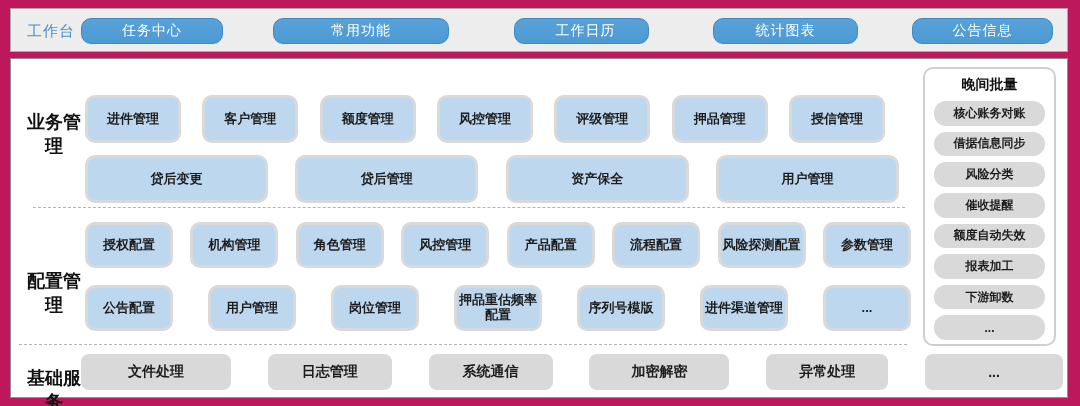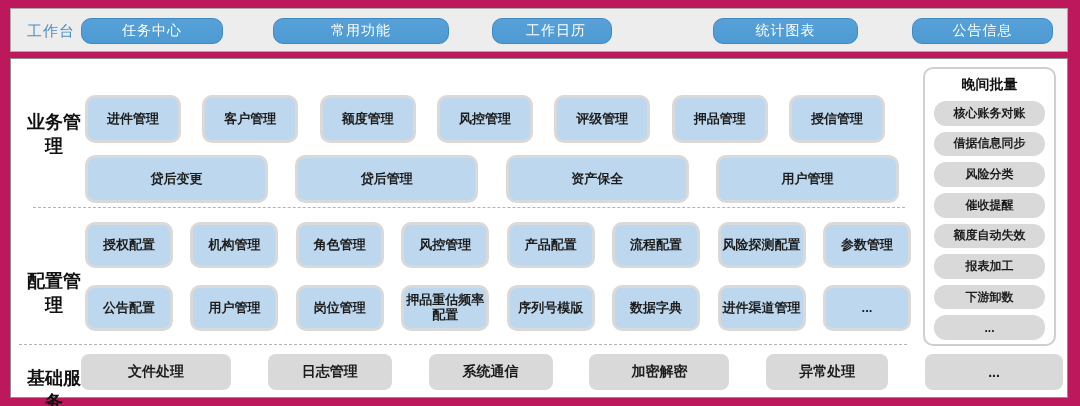--- a/index.html
+++ b/index.html
@@ -12,21 +12,21 @@
             background:#ededed; border:1px solid #a9a9a9; }
   .wb-label { position:absolute; left:16px; top:0; height:44px; display:flex; align-items:center;
               color:var(--label-blue,#4a8fc7); font-size:15px; letter-spacing:1px; }
   .tb-btns { position:absolute; left:0; top:0; width:100%; height:100%; }
   .tb-btn { position:absolute; top:9px; height:26px; border-radius:10px;
             background:linear-gradient(#58a1d8, var(--accent-blue,#4d9ad3));
             border:1px solid #3f89c2; color:#fff; font-size:14px; letter-spacing:1px;
             display:flex; align-items:center; justify-content:center; cursor:pointer; }
   .tb-btn:nth-child(1){ left:70px;  width:142px; }
   .tb-btn:nth-child(2){ left:262px; width:176px; }
-  .tb-btn:nth-child(3){ left:481px; width:120px;padding-left:8px; }
+  .tb-btn:nth-child(3){ left:503px; width:135px;padding-left:8px; }
   .tb-btn:nth-child(4){ left:702px; width:145px; }
   .tb-btn:nth-child(5){ left:901px; width:141px; }
 
   
   .main { position:absolute; left:10px; top:58px; width:1058px; height:340px;
           background:#fff; border:1px solid #8f8f8f; }
 
   .sec-label { position:absolute; width:70px; text-align:center;
                font-size:18px; font-weight:bold; color:#111; }
   .lbl-business { left:8px;  top:51px;  }
@@ -117,21 +117,20 @@
         <div class="tile">流程配置</div>
         <div class="tile">风险探测配置</div>
         <div class="tile">参数管理</div>
       </div>
     <div class="row row-cfg2">
         <div class="tile">公告配置</div>
         <div class="tile">用户管理</div>
         <div class="tile">岗位管理</div>
         <div class="tile">押品重估频率配置</div>
         <div class="tile">序列号模版</div>
-        <div class="tile">数据字典</div>
         <div class="tile">进件渠道管理</div>
         <div class="tile">...</div>
       </div>
 
     <div class="dash dash-2"></div>
 
     <div class="sec-label lbl-base">基础服务</div>
     <div class="row row-base">
         <div class="gtile">文件处理</div>
         <div class="gtile">日志管理</div>

